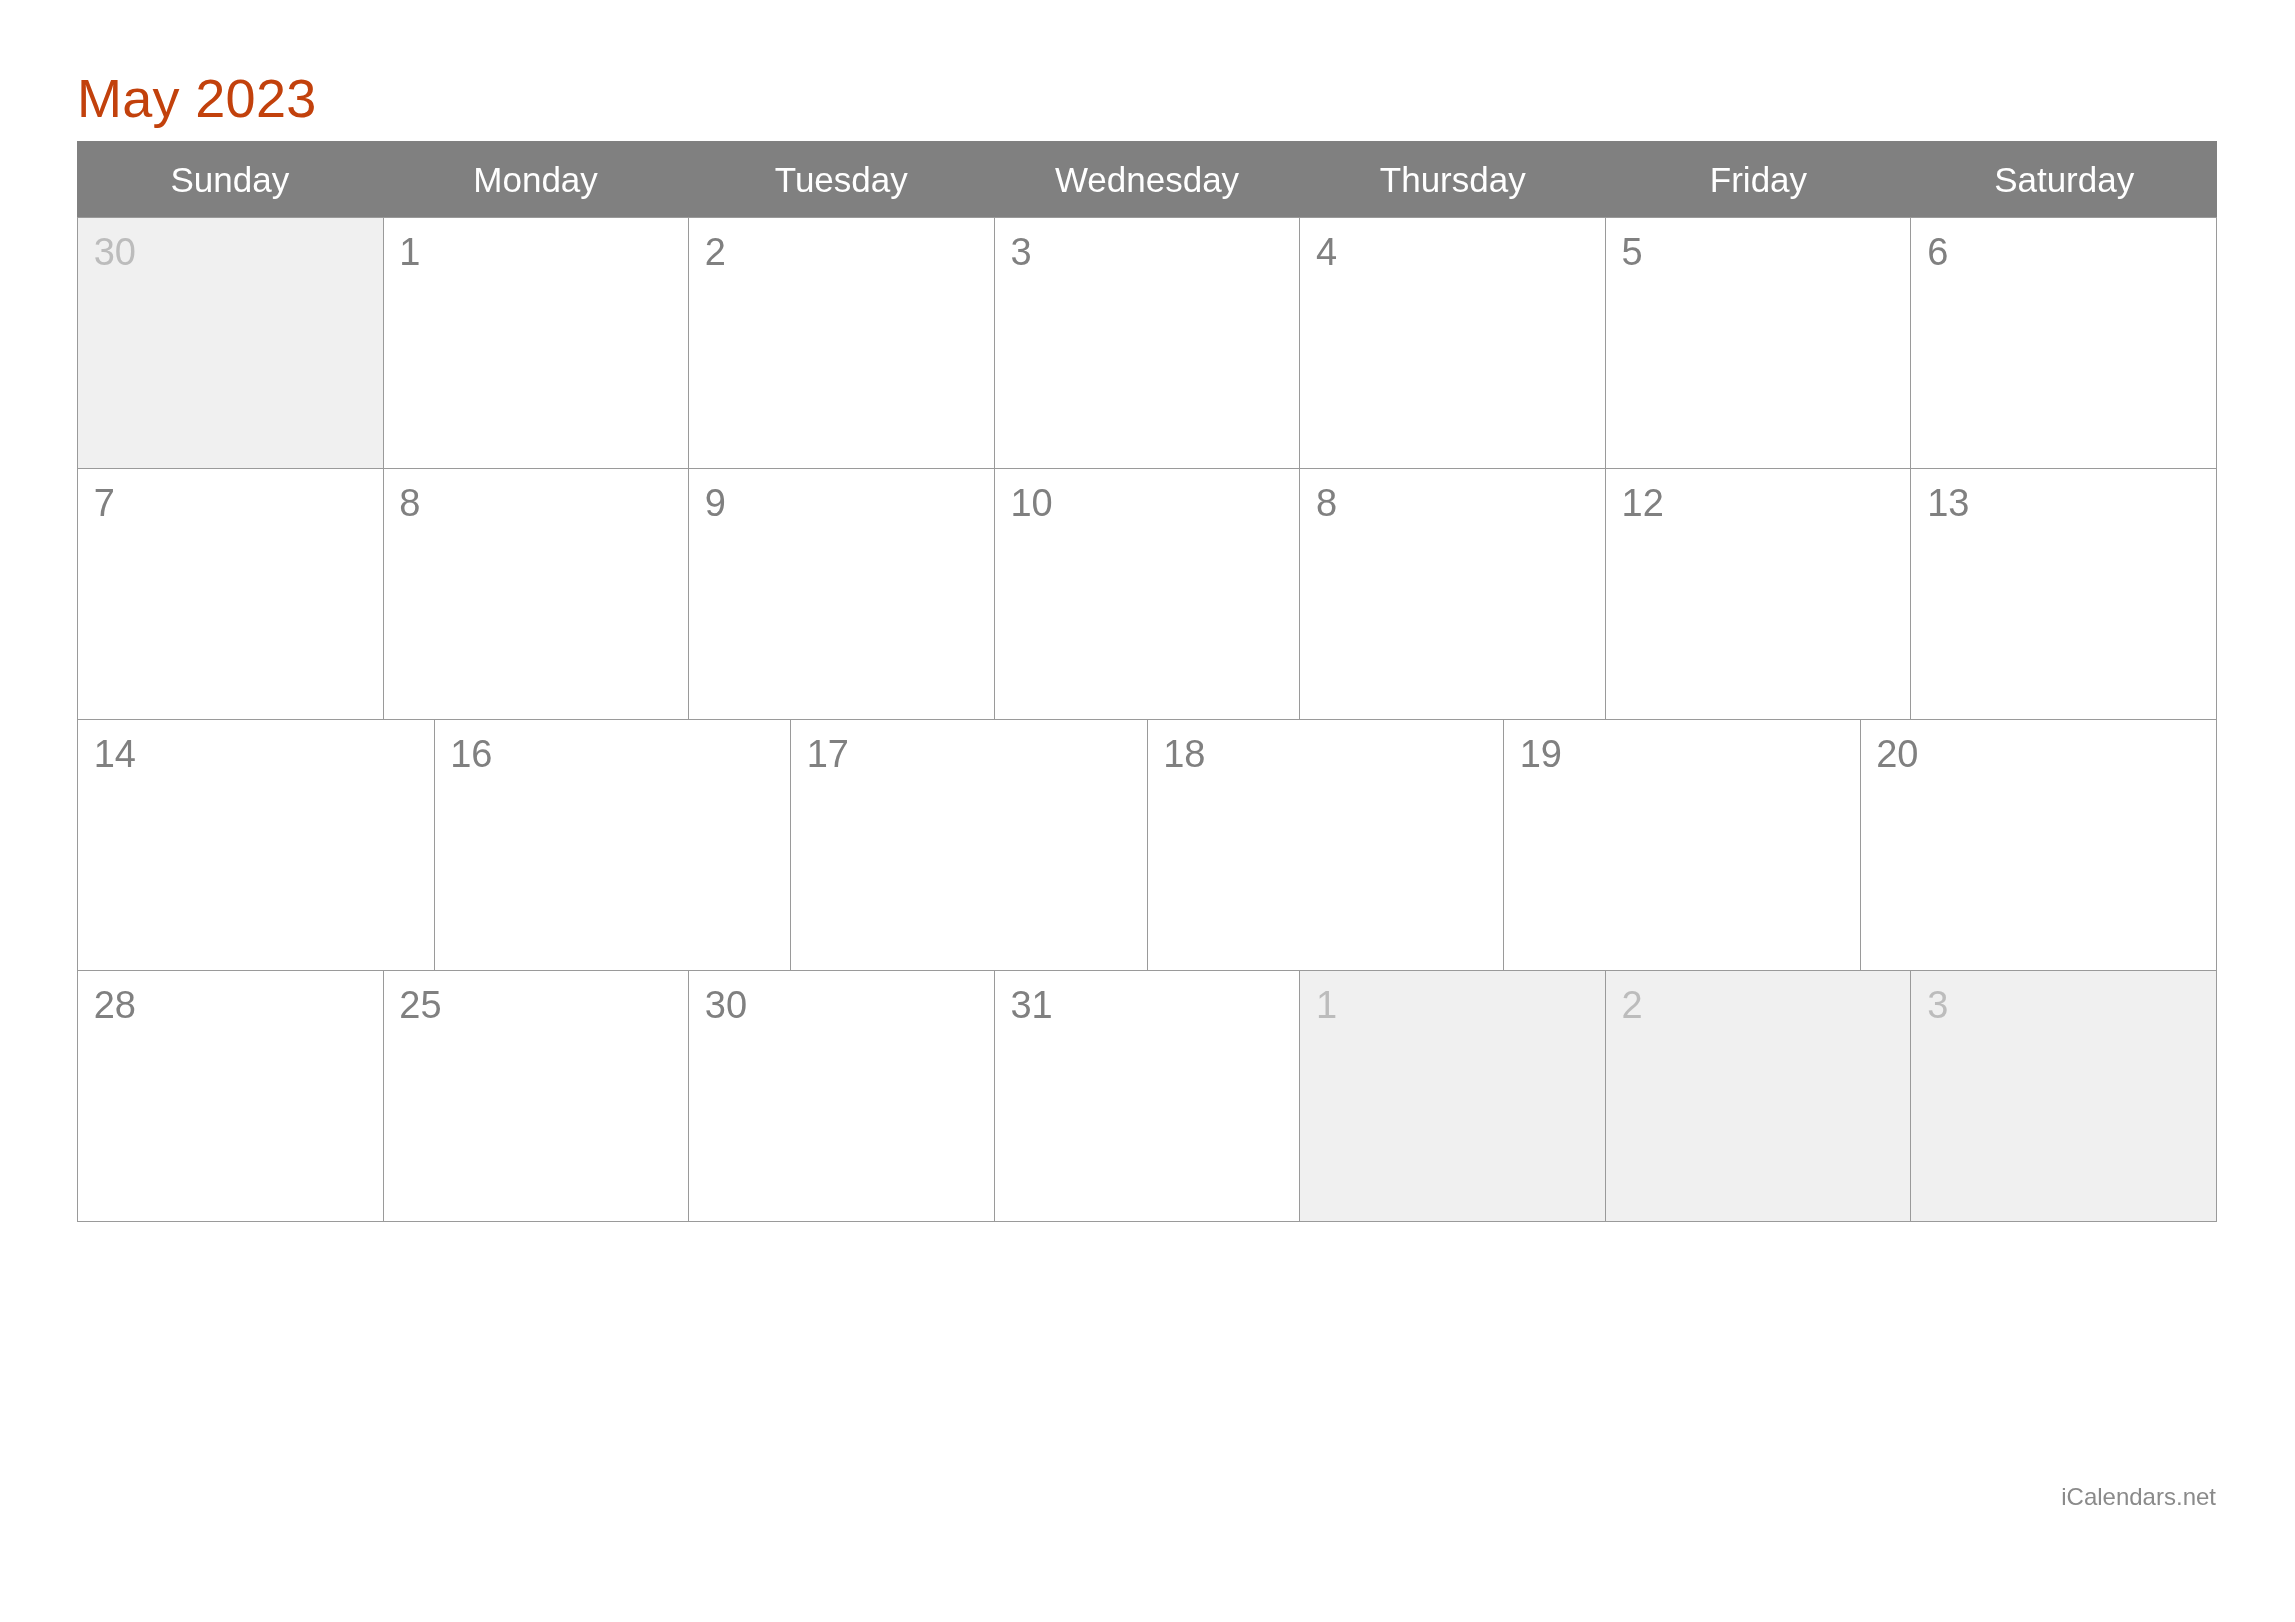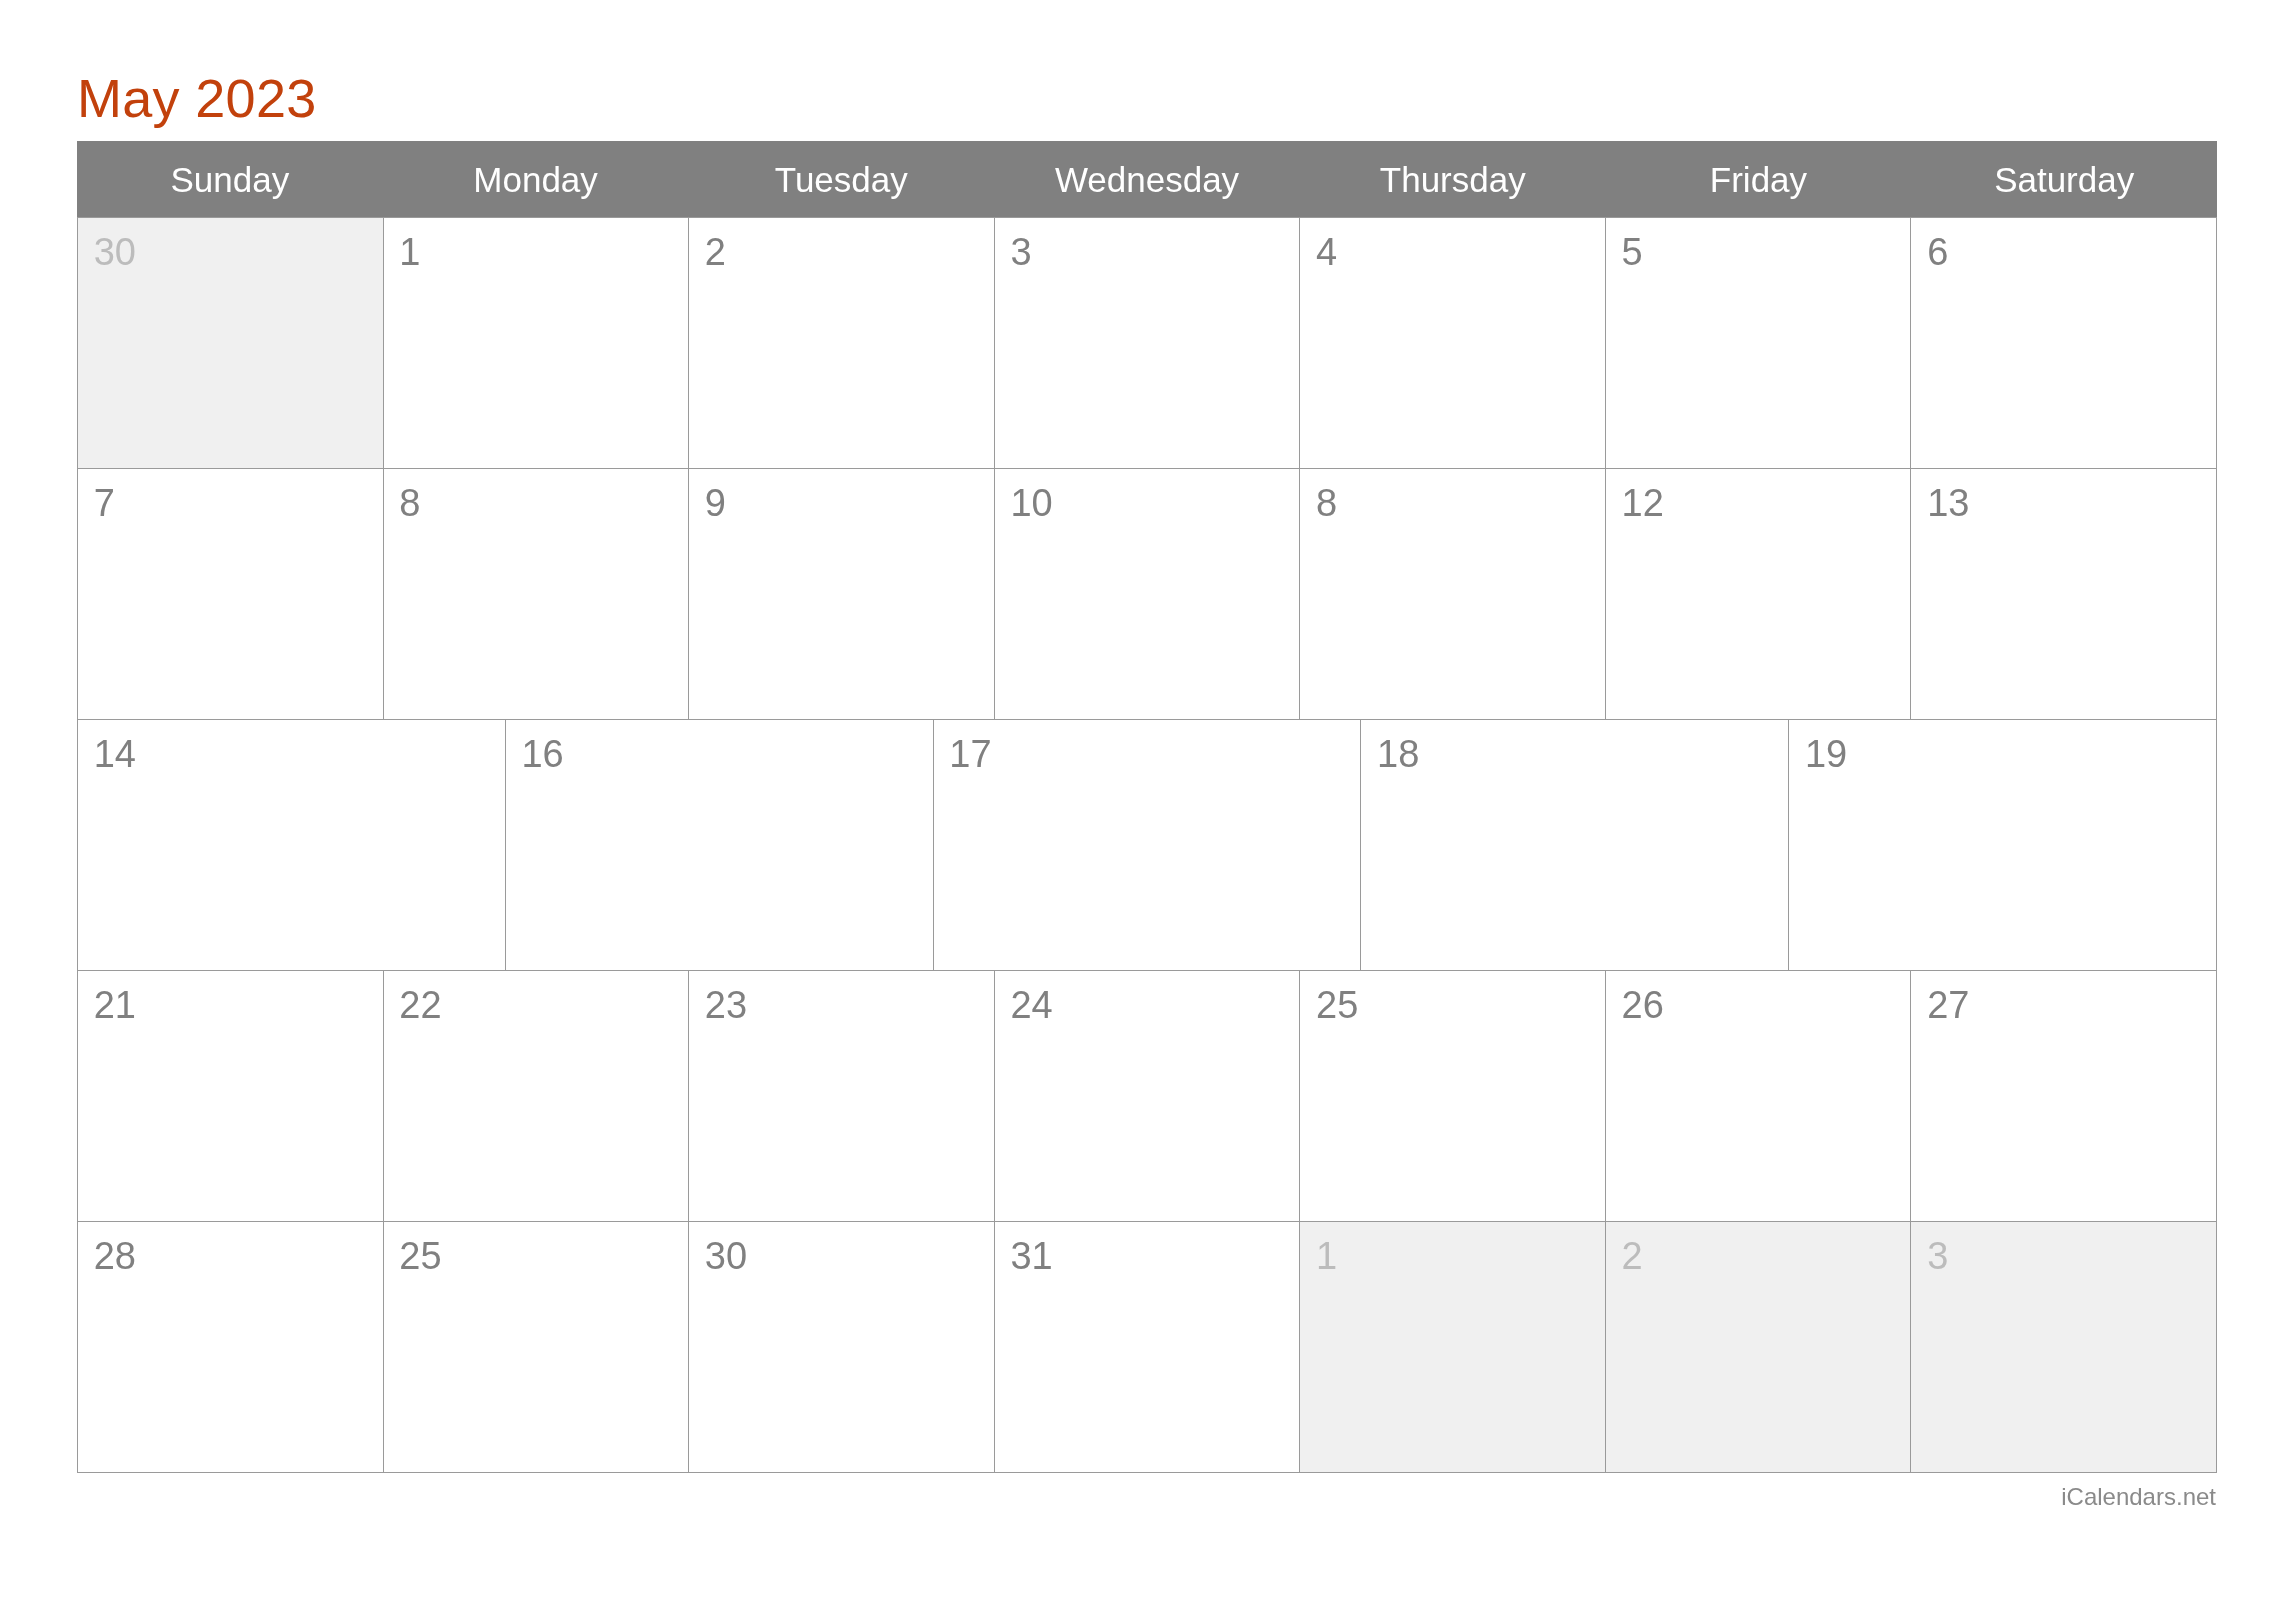--- a/index.html
+++ b/index.html
@@ -184,52 +184,32 @@
           </div>
           <div class="day-cell">
             <span class="day-number">17</span>
           </div>
           <div class="day-cell">
             <span class="day-number">18</span>
           </div>
           <div class="day-cell">
             <span class="day-number">19</span>
           </div>
-        </div>
-        <div class="week-row">
-          <div class="day-cell">
-            <span class="day-number">21</span>
-          </div>
-          <div class="day-cell">
-            <span class="day-number">22</span>
-          </div>
-          <div class="day-cell">
-            <span class="day-number">23</span>
-          </div>
-          <div class="day-cell">
-            <span class="day-number">24</span>
+          <div class="day-cell">
+            <span class="day-number">20</span>
+          </div>
+        </div>
+        <div class="week-row">
+          <div class="day-cell">
+            <span class="day-number">28</span>
           </div>
           <div class="day-cell">
             <span class="day-number">25</span>
           </div>
           <div class="day-cell">
-            <span class="day-number">26</span>
-          </div>
-          <div class="day-cell">
-            <span class="day-number">27</span>
-          </div>
-        </div>
-        <div class="week-row">
-          <div class="day-cell">
-            <span class="day-number">28</span>
-          </div>
-          <div class="day-cell">
-            <span class="day-number">25</span>
-          </div>
-          <div class="day-cell">
             <span class="day-number">30</span>
           </div>
           <div class="day-cell">
             <span class="day-number">31</span>
           </div>
           <div class="day-cell other-month">
             <span class="day-number">1</span>
           </div>
           <div class="day-cell other-month">
             <span class="day-number">2</span>

